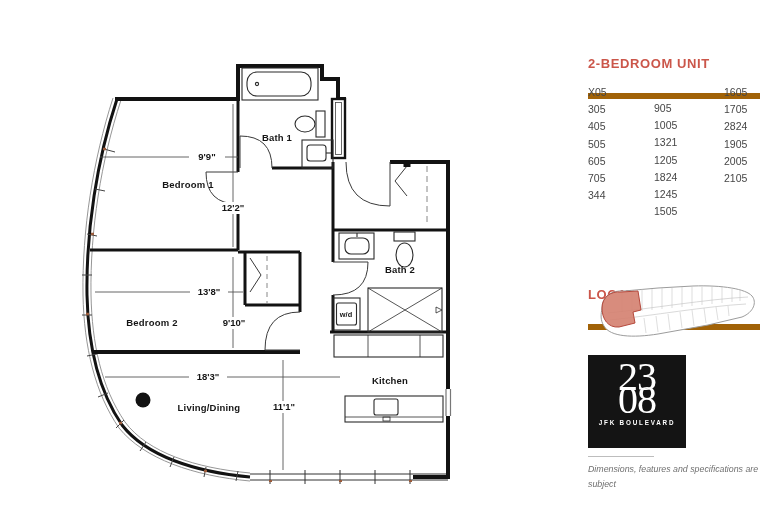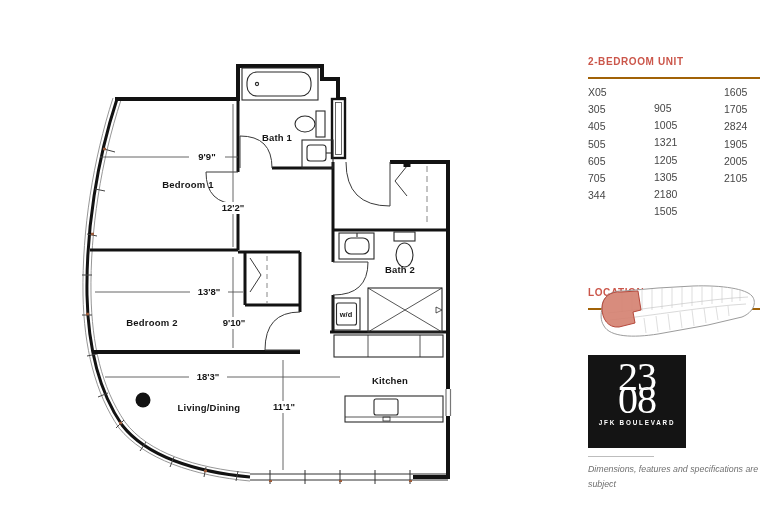--- a/index.html
+++ b/index.html
@@ -5,22 +5,22 @@
   html,body{margin:0;padding:0;background:#ffffff;}
   .page{position:relative;width:780px;height:517px;background:#fff;overflow:hidden;
         font-family:"Liberation Sans",sans-serif;color:#222;}
   .plan-wrap{position:absolute;left:0;top:0;width:560px;height:517px;}
   svg text{font-family:"Liberation Sans",sans-serif;}
   .room-label{font-size:9.5px;font-weight:700;fill:#151515;letter-spacing:.2px;}
   .dim-label{font-size:9.5px;font-weight:700;fill:#151515;}
   .wd-label{font-size:7.4px;font-weight:700;fill:#151515;}
 
   .sidebar{position:absolute;left:588px;top:0;width:178px;height:517px;}
-  .panel-title{position:absolute;left:0;width:172px;font-size:10px;font-weight:700;
-       letter-spacing:.6px;color:#cb564a;border-bottom:2px solid #a16207;padding-bottom:10px;}
+  .panel-title{position:absolute;left:0;width:172px;font-size:13px;font-weight:700;
+       letter-spacing:.6px;color:#cb564a;border-bottom:6px solid #a16207;padding-bottom:22px;}
   .unit-title{top:56px;}
   .unit-grid{position:absolute;left:0;top:84px;width:172px;display:flex;}
   .unit-col{display:flex;flex-direction:column;}
   .unit-col span{font-size:10.5px;color:#464646;line-height:17.2px;}
   .col-1{width:66px;} .col-2{width:70px;margin-top:16px;} .col-3{width:36px;}
   .loc-title{top:262px;margin-top:25px;}
   .loc-map{position:absolute;left:0;top:282px;width:172px;height:64px;}
   .logo{position:absolute;left:0;top:355px;width:98px;height:93px;background:#141414;
         text-align:center;}
   .logo-num{color:#fff;font-family:"Liberation Serif",serif;font-size:40px;line-height:34px;
@@ -193,22 +193,22 @@
         <span>505</span>
         <span>605</span>
         <span>705</span>
         <span>344</span>
       </div>
       <div class="unit-col col-2">
         <span>905</span>
         <span>1005</span>
         <span>1321</span>
         <span>1205</span>
-        <span>1305</span>
-        <span>2180</span>
+        <span>1824</span>
+        <span>1245</span>
         <span>1505</span>
       </div>
       <div class="unit-col col-3">
         <span>1605</span>
         <span>1705</span>
         <span>2824</span>
         <span>1905</span>
         <span>2005</span>
         <span>2105</span>
       </div>

